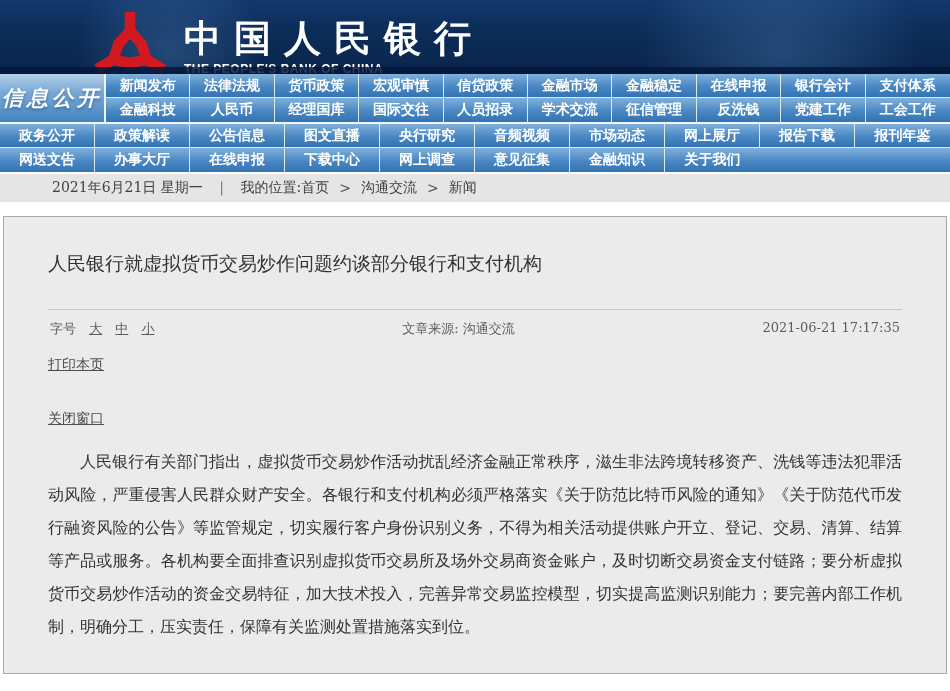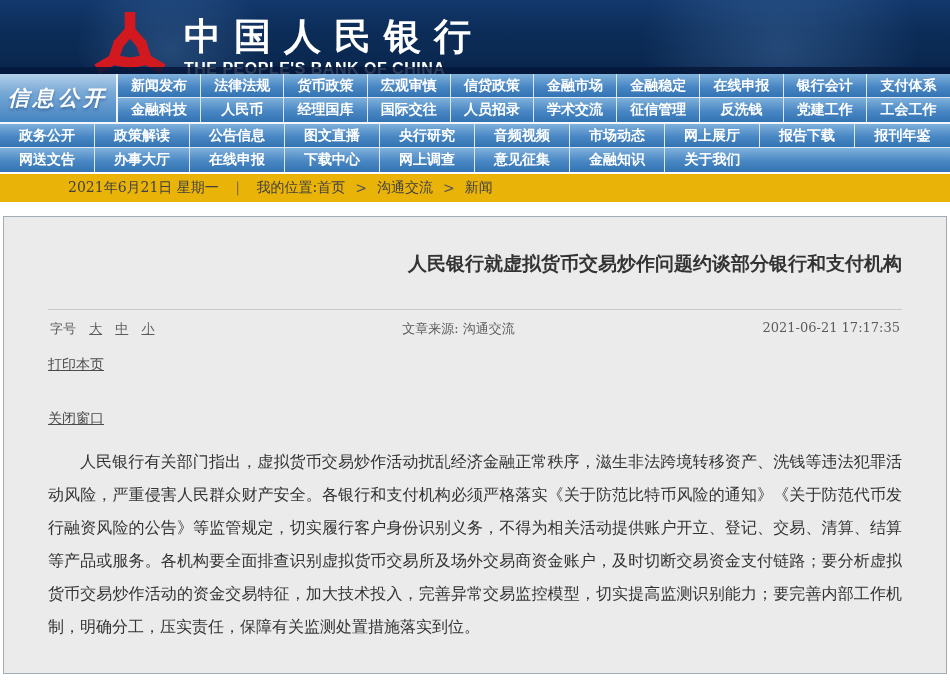--- a/index.html
+++ b/index.html
@@ -24,64 +24,64 @@
   }
   .wm1 { width:190px; height:190px; left:75px;  top:-45px; }
   .wm2 { width:280px; height:280px; left:640px; top:-90px; }
   .logo-wrap { position:absolute; left:92px; top:7px; display:flex; align-items:center; }
   .emblem { width:76px; height:80px; margin-right:16px; }
   .bank-cn {
     color:#ffffff; font-size:37px; font-weight:bold; letter-spacing:13px;
     font-family:"DejaVu Serif","Liberation Serif",serif; line-height:1.1; white-space:nowrap;
   }
   .bank-en {
-    color:#ffffff; font-size:16px; font-weight:bold; letter-spacing:.5px; margin-top:3px;
+    color:#ffffff; font-size:12px; font-weight:bold; letter-spacing:.5px; margin-top:3px;
     font-family:"Liberation Sans","DejaVu Sans",sans-serif;
   }
 
   
   .main-nav { border-bottom:2px solid #ffffff; }
   .nav-section { display:flex; }
   .nav-section.first { border-bottom:2px solid #f3f7fb; }
   .nav-label {
-    width:118px; flex:none; display:flex; align-items:center; justify-content:center;
+    width:106px; flex:none; display:flex; align-items:center; justify-content:center;
     color:#ffffff; font-size:21px; font-weight:bold; font-style:italic; letter-spacing:4px;
     background:linear-gradient(180deg,#b3cfe9 0%,#79a9d6 38%,#4484c2 100%);
     border-right:2px solid #eef4fa;
     text-shadow:0 2px 3px rgba(25,55,105,.45);
   }
   .nav-grid { flex:1; display:grid; grid-template-columns:repeat(10,1fr); grid-auto-rows:24px; }
   .nav-cell {
     display:flex; align-items:center; justify-content:center;
     font-size:14px; font-weight:bold; color:#ffffff; cursor:pointer; white-space:nowrap;
     background:linear-gradient(180deg,#7fb1db 0%,#4987c4 55%,#3373b2 100%);
     border-right:1px solid #dce9f5; border-bottom:1px solid #dce9f5;
   }
   .nav-grid > .nav-cell:nth-child(10n) { border-right:none; }
   .nav-grid > .nav-cell:nth-child(n+11) { border-bottom:none; }
   .nav-cell.no-sep, .nav-cell.empty { border-right:none; }
   .nav-cell.empty { cursor:default; }
 
   
   .breadcrumb-bar {
-    height:28px; background:#eab308; display:flex; align-items:center;
-    padding-left:68px; font-size:14px; color:#404040;
+    height:28px; background:#e5e5e5; display:flex; align-items:center;
+    padding-left:52px; font-size:14px; color:#404040;
     font-family:"DejaVu Serif","Liberation Serif",serif;
   }
   .breadcrumb-bar .pipe { margin:0 12px; color:#555; }
   .breadcrumb-bar .crumb-sep { margin:0 10px; color:#555; }
   .breadcrumb-bar a { color:#404040; text-decoration:none; }
 
   
   .article-panel {
     margin:14px 3px 0; border:1px solid #a3acb4; background:#ebebeb;
     padding:34px 44px 30px; min-height:434px;
   }
   .article-title {
-    margin:0 0 32px; text-align:right; font-size:19px; font-weight:bold; color:#333333;
+    margin:0 0 32px; text-align:left; font-size:19px; font-weight:normal; color:#333333;
     font-family:"Liberation Sans","DejaVu Sans",sans-serif;
   }
   .title-divider { border:none; border-top:1px solid #c9c9c9; margin:0; }
   .meta-row {
     display:flex; align-items:flex-start; justify-content:space-between;
     padding:10px 2px 0; font-size:13px; color:#5c5c5c;
     font-family:"DejaVu Serif","Liberation Serif",serif;
   }
   .font-size-group a { color:#5c5c5c; text-decoration:underline; margin-left:9px; }
   .action-row { display:flex; justify-content:flex-end; gap:36px; margin-top:18px;

